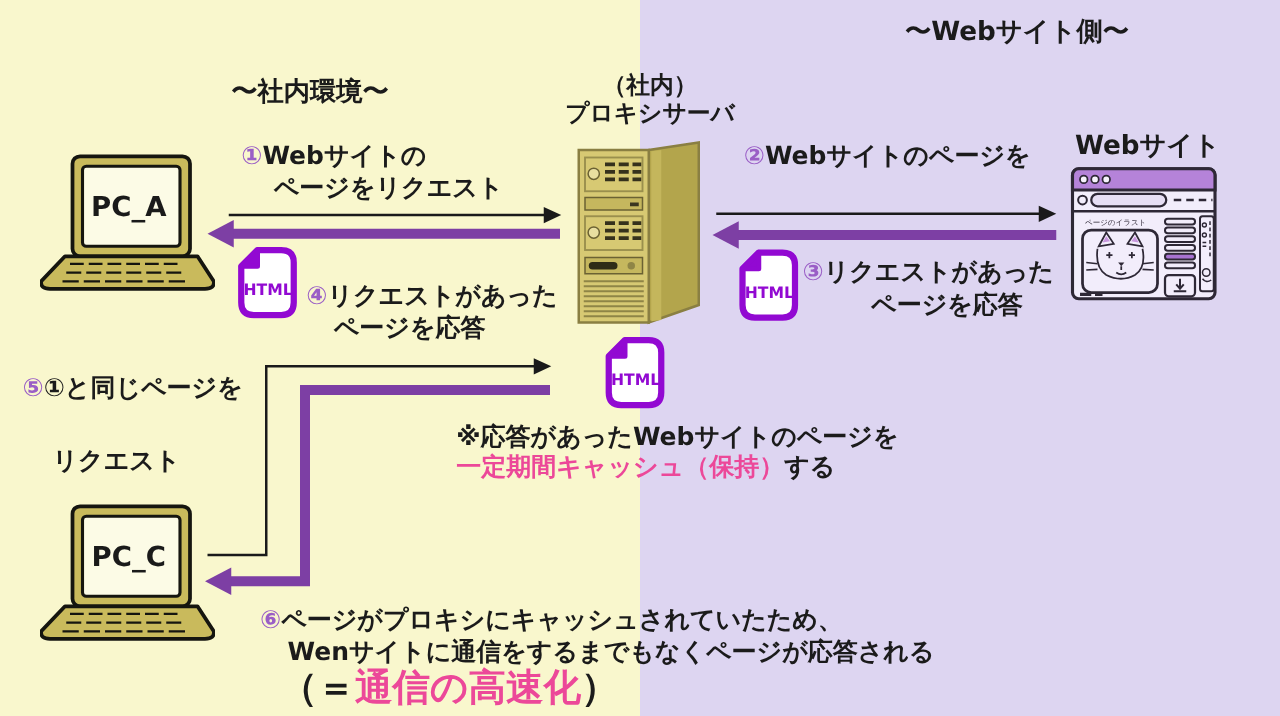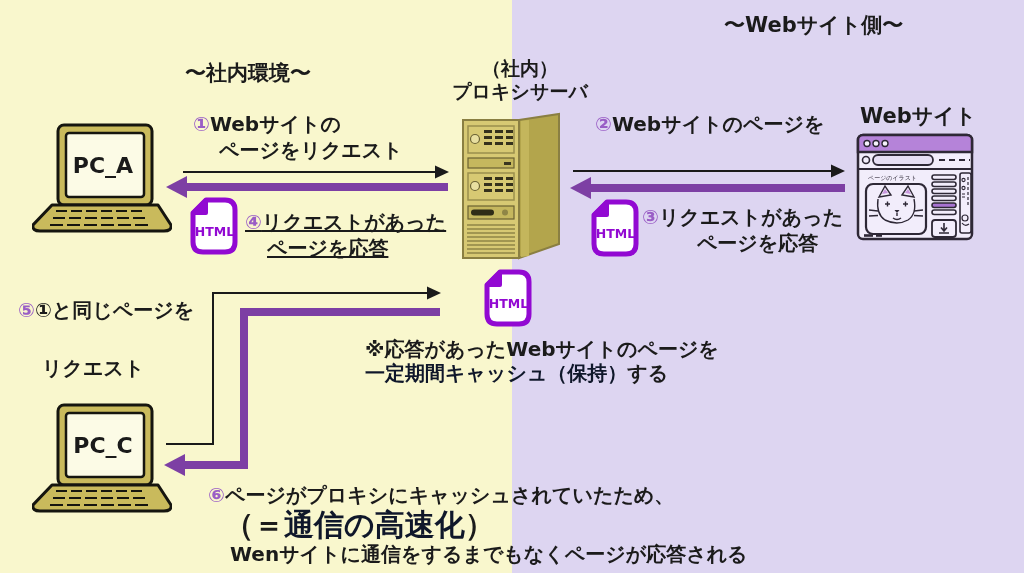--- a/index.html
+++ b/index.html
@@ -12,21 +12,21 @@
   #bg-left{left:0;background:#f9f7cd;}
   #bg-right{left:512px;background:#ddd5f1;}
   #arrow-layer{position:absolute;left:0;top:0;width:1024px;height:573px;z-index:1;pointer-events:none;}
   .abs{position:absolute;z-index:2;}
   .zone-title{font-size:21px;font-weight:700;text-align:center;white-space:nowrap;}
   .center-label{font-size:19px;font-weight:700;text-align:center;line-height:1.22;white-space:nowrap;}
   .step{font-size:20px;font-weight:600;line-height:1.3;white-space:nowrap;}
   .step .num{color:#9a5ec6;font-weight:700;}
   .ind{display:block;}
   .note{font-size:20px;font-weight:700;text-align:left;line-height:1.22;white-space:nowrap;}
-  .hl{color:#0f172a;}
+  .hl{color:#ec4899;}
   .bigline{font-size:30px;font-weight:700;line-height:1.1;}
   svg text{font-family:"DejaVu Sans","Liberation Sans",sans-serif;}
 </style>
 </head>
 <body>
 
 <div class="bg-half" id="bg-left"></div>
 <div class="bg-half" id="bg-right"></div>
 
 <svg id="arrow-layer" viewBox="0 0 1024 573">
@@ -228,34 +228,34 @@
 
 <div class="abs step" style="left:595px;top:111px;">
   <span class="num">②</span><span>Webサイトのページを</span>
 </div>
 
 <div class="abs step" style="left:642px;top:204px;text-align:center;">
   <span class="num">③</span><span>リクエストがあった</span>
   <span class="ind" style="padding-left:30px;">ページを応答</span>
 </div>
 
-<div class="abs step" style="left:245px;top:209px;text-decoration:underline;">
+<div class="abs step" style="left:245px;top:223px;">
   <span class="num">④</span><span>リクエストがあった</span>
   <span class="ind" style="padding-left:22px;">ページを応答</span>
 </div>
 
 <div class="abs step" style="left:18px;top:297px;">
   <span class="num">⑤</span><span>①と同じページを</span>
   <span class="ind" style="padding-left:24px;margin-top:32px;">リクエスト</span>
 </div>
 
 <div class="abs note" style="left:365px;top:337px;width:360px;">
   <span>※応答があったWebサイトのページを</span><br>
   <span class="hl">一定期間キャッシュ（保持）</span><span>する</span>
 </div>
 
 <div class="abs step" style="left:208px;top:482px;">
   <span class="num">⑥</span><span>ページがプロキシにキャッシュされていたため、</span>
+  <span class="ind" style="padding-left:22px;">Wenサイトに通信をするまでもなくページが応答される</span>
   <span class="ind bigline" style="padding-left:16px;">
     <span>（＝</span><span class="hl">通信の高速化</span><span>）</span>
   </span>
-  <span class="ind" style="padding-left:22px;">Wenサイトに通信をするまでもなくページが応答される</span>
 </div>
 
 </body></html>

